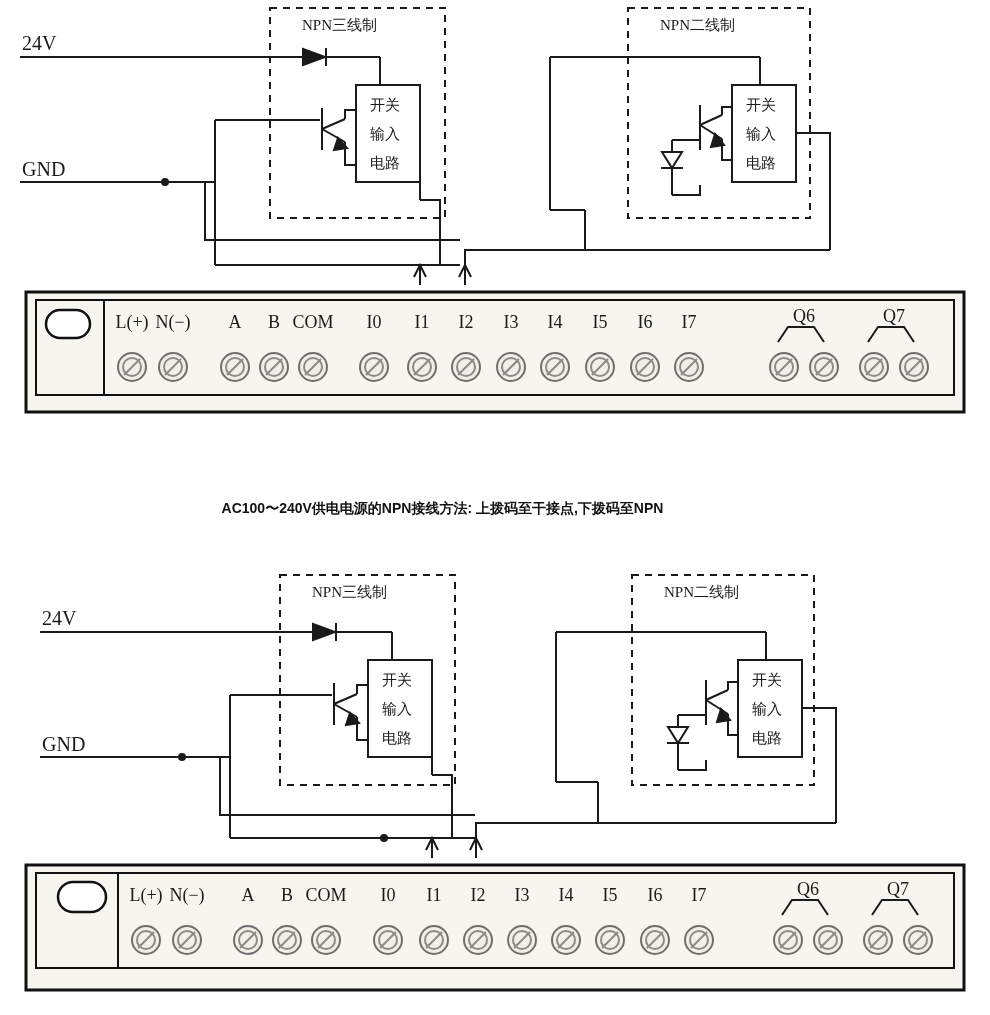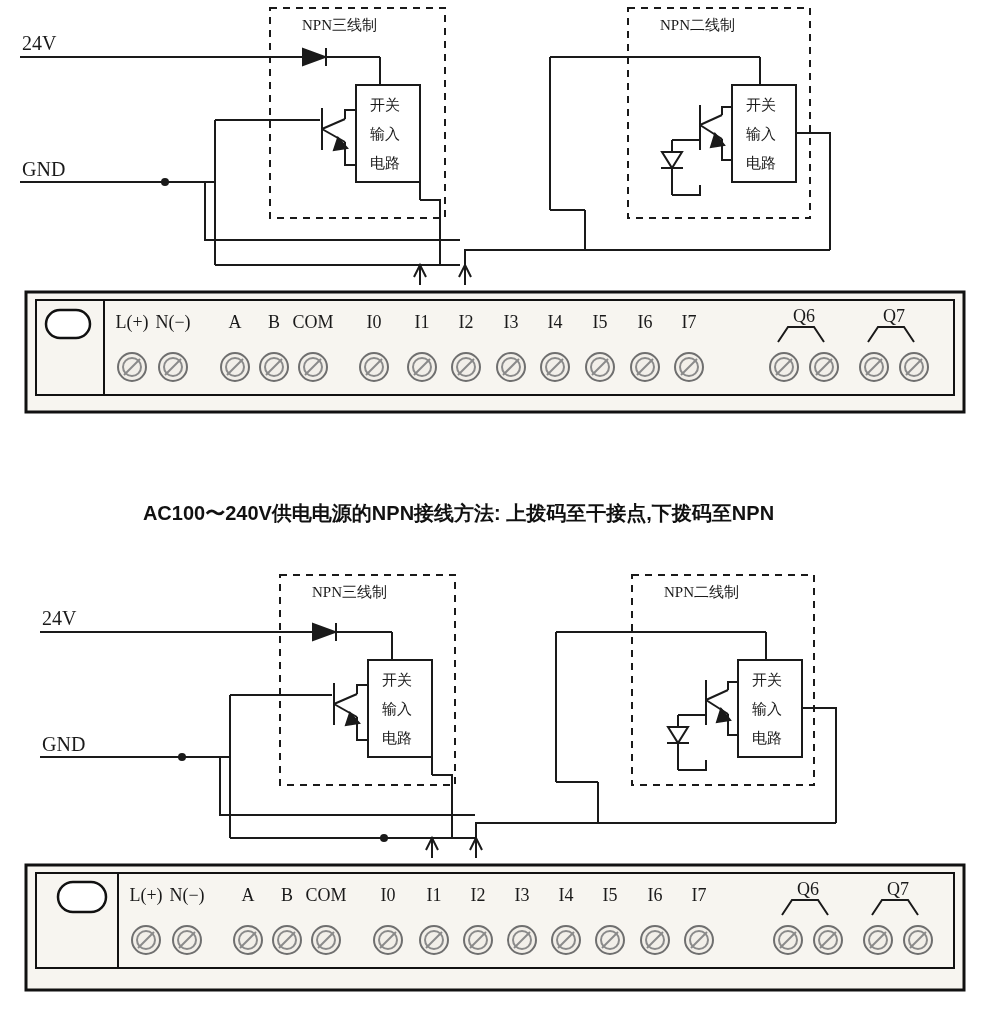--- a/index.html
+++ b/index.html
@@ -1,21 +1,21 @@
 <!DOCTYPE html>
 <html><head>
 <meta charset="utf-8">
 <style>
   html,body{margin:0;padding:0;background:#ffffff;}
   body{width:990px;height:1015px;position:relative;font-family:"Liberation Serif",serif;color:#1a1a1a;overflow:hidden;}
   .diagram{position:absolute;left:0;width:990px;}
   .diagram svg{display:block;}
   .caption{
-    position:absolute;left:16px;width:885px;text-align:center;
-    font-family:"Liberation Sans",sans-serif;font-weight:bold;font-size:20px;color:#111;
+    position:absolute;left:0;width:885px;text-align:center;
+    font-family:"Liberation Sans",sans-serif;font-weight:bold;font-size:14px;color:#111;
   }
 </style>
 </head>
 <body>
 
 <div class="diagram" id="diagram-top" style="top:0;height:440px;">
   <svg width="990" height="440" viewBox="0 0 990 440" xmlns="http://www.w3.org/2000/svg">
     <g fill="none" stroke="#1a1a1a" stroke-width="2">
 
       <rect x="270" y="8" width="175" height="210" stroke-dasharray="7,6"></rect>

